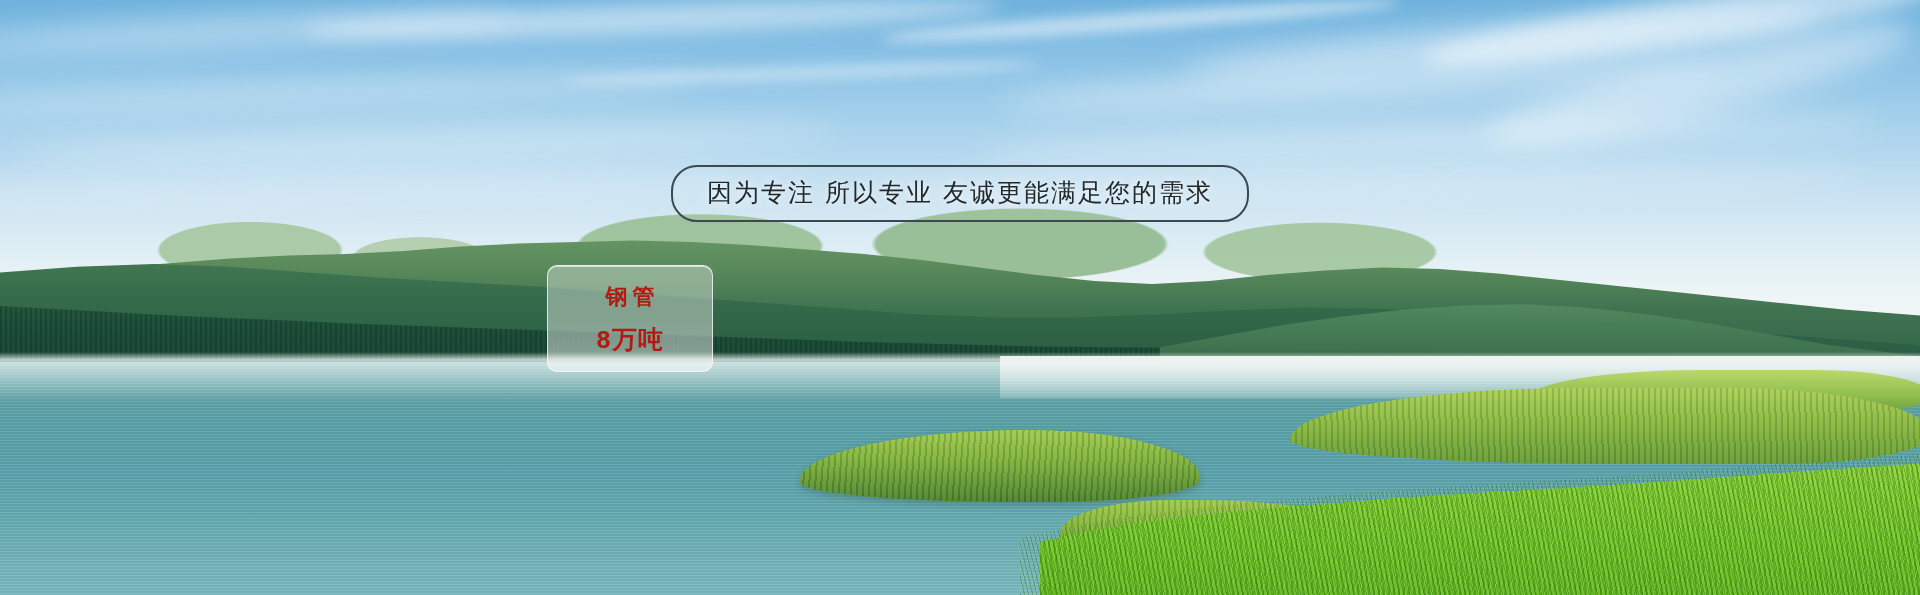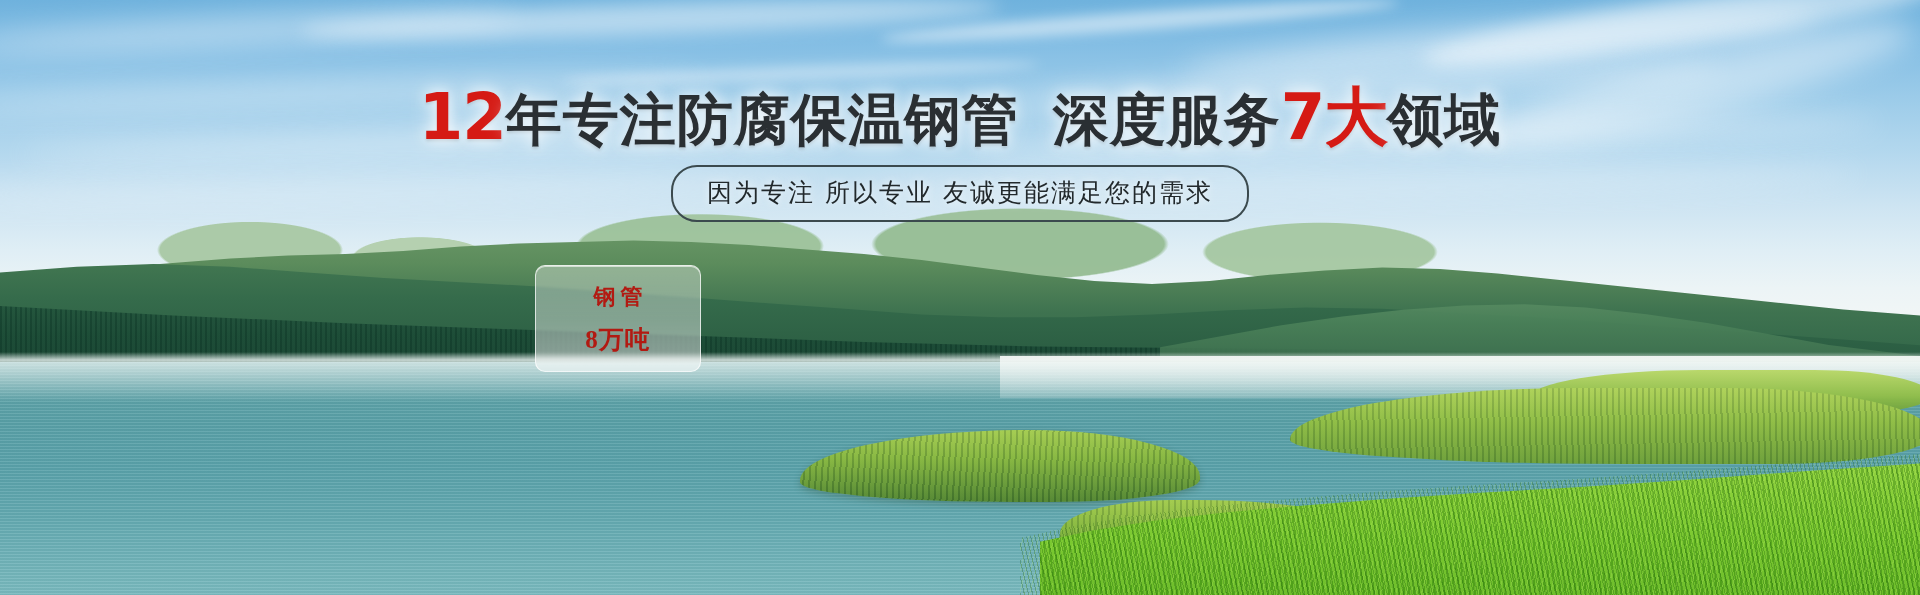--- a/index.html
+++ b/index.html
@@ -227,21 +227,21 @@
     font-size:25px;
     color:#22292c;
     letter-spacing:2px;
     white-space:nowrap;
     background:rgba(255,255,255,.06);
     text-shadow:0 0 9px rgba(255,255,255,.85);
   }
 
   
   .cards{
-    position:absolute;left:535px;top:265px;
+    position:absolute;left:547px;top:265px;
     display:flex;gap:4px;
   }
   .card{
     width:164px;height:105px;
     border-radius:10px;
     background:linear-gradient(to bottom,
       rgba(255,255,255,.34) 0%,
       rgba(255,255,255,.40) 52%,
       rgba(255,255,255,.52) 100%);
     border:1px solid rgba(255,255,255,.72);
@@ -252,21 +252,21 @@
     backdrop-filter:blur(1px);
   }
   .card-label{
     font-family:"DejaVu Sans","Liberation Sans",sans-serif;
     font-size:22px;font-weight:bold;
     color:#b21a12;
     letter-spacing:5px;
     text-indent:5px;
   }
   .card-value{
-    font-family:Liberation Serif, serif;
+    font-family:Liberation Mono, monospace;
     font-size:25px;font-weight:bold;
     color:#b21a12;
     letter-spacing:1px;
     text-align:right;
   }
   .card-value sup{font-size:15px;vertical-align:super;}
 </style>
 </head>
 <body>
 
@@ -303,23 +303,20 @@
   <div class="isle isle-right-b"></div>
   <div class="isle isle-right-a"></div>
   <div class="isle isle-center"></div>
   <div class="isle isle-left"></div>
 
   <div class="grass"></div>
   <div class="grass-blades"></div>
 
   <div class="content">
 
-    <div class="headline">
-      <span class="num">12</span><span>年专注防腐保温钢管</span><span class="gap"></span><span>深度服务</span><span class="num red">7大</span><span>领域</span>
-    </div>
 
     <div class="subtitle-wrap">
       <div class="subtitle">因为专注  所以专业  友诚更能满足您的需求</div>
     </div>
 
     <div class="cards">
 
       <div class="card">
         <div class="card-label">钢管</div>
         <div class="card-value"><span>8万吨</span></div>

